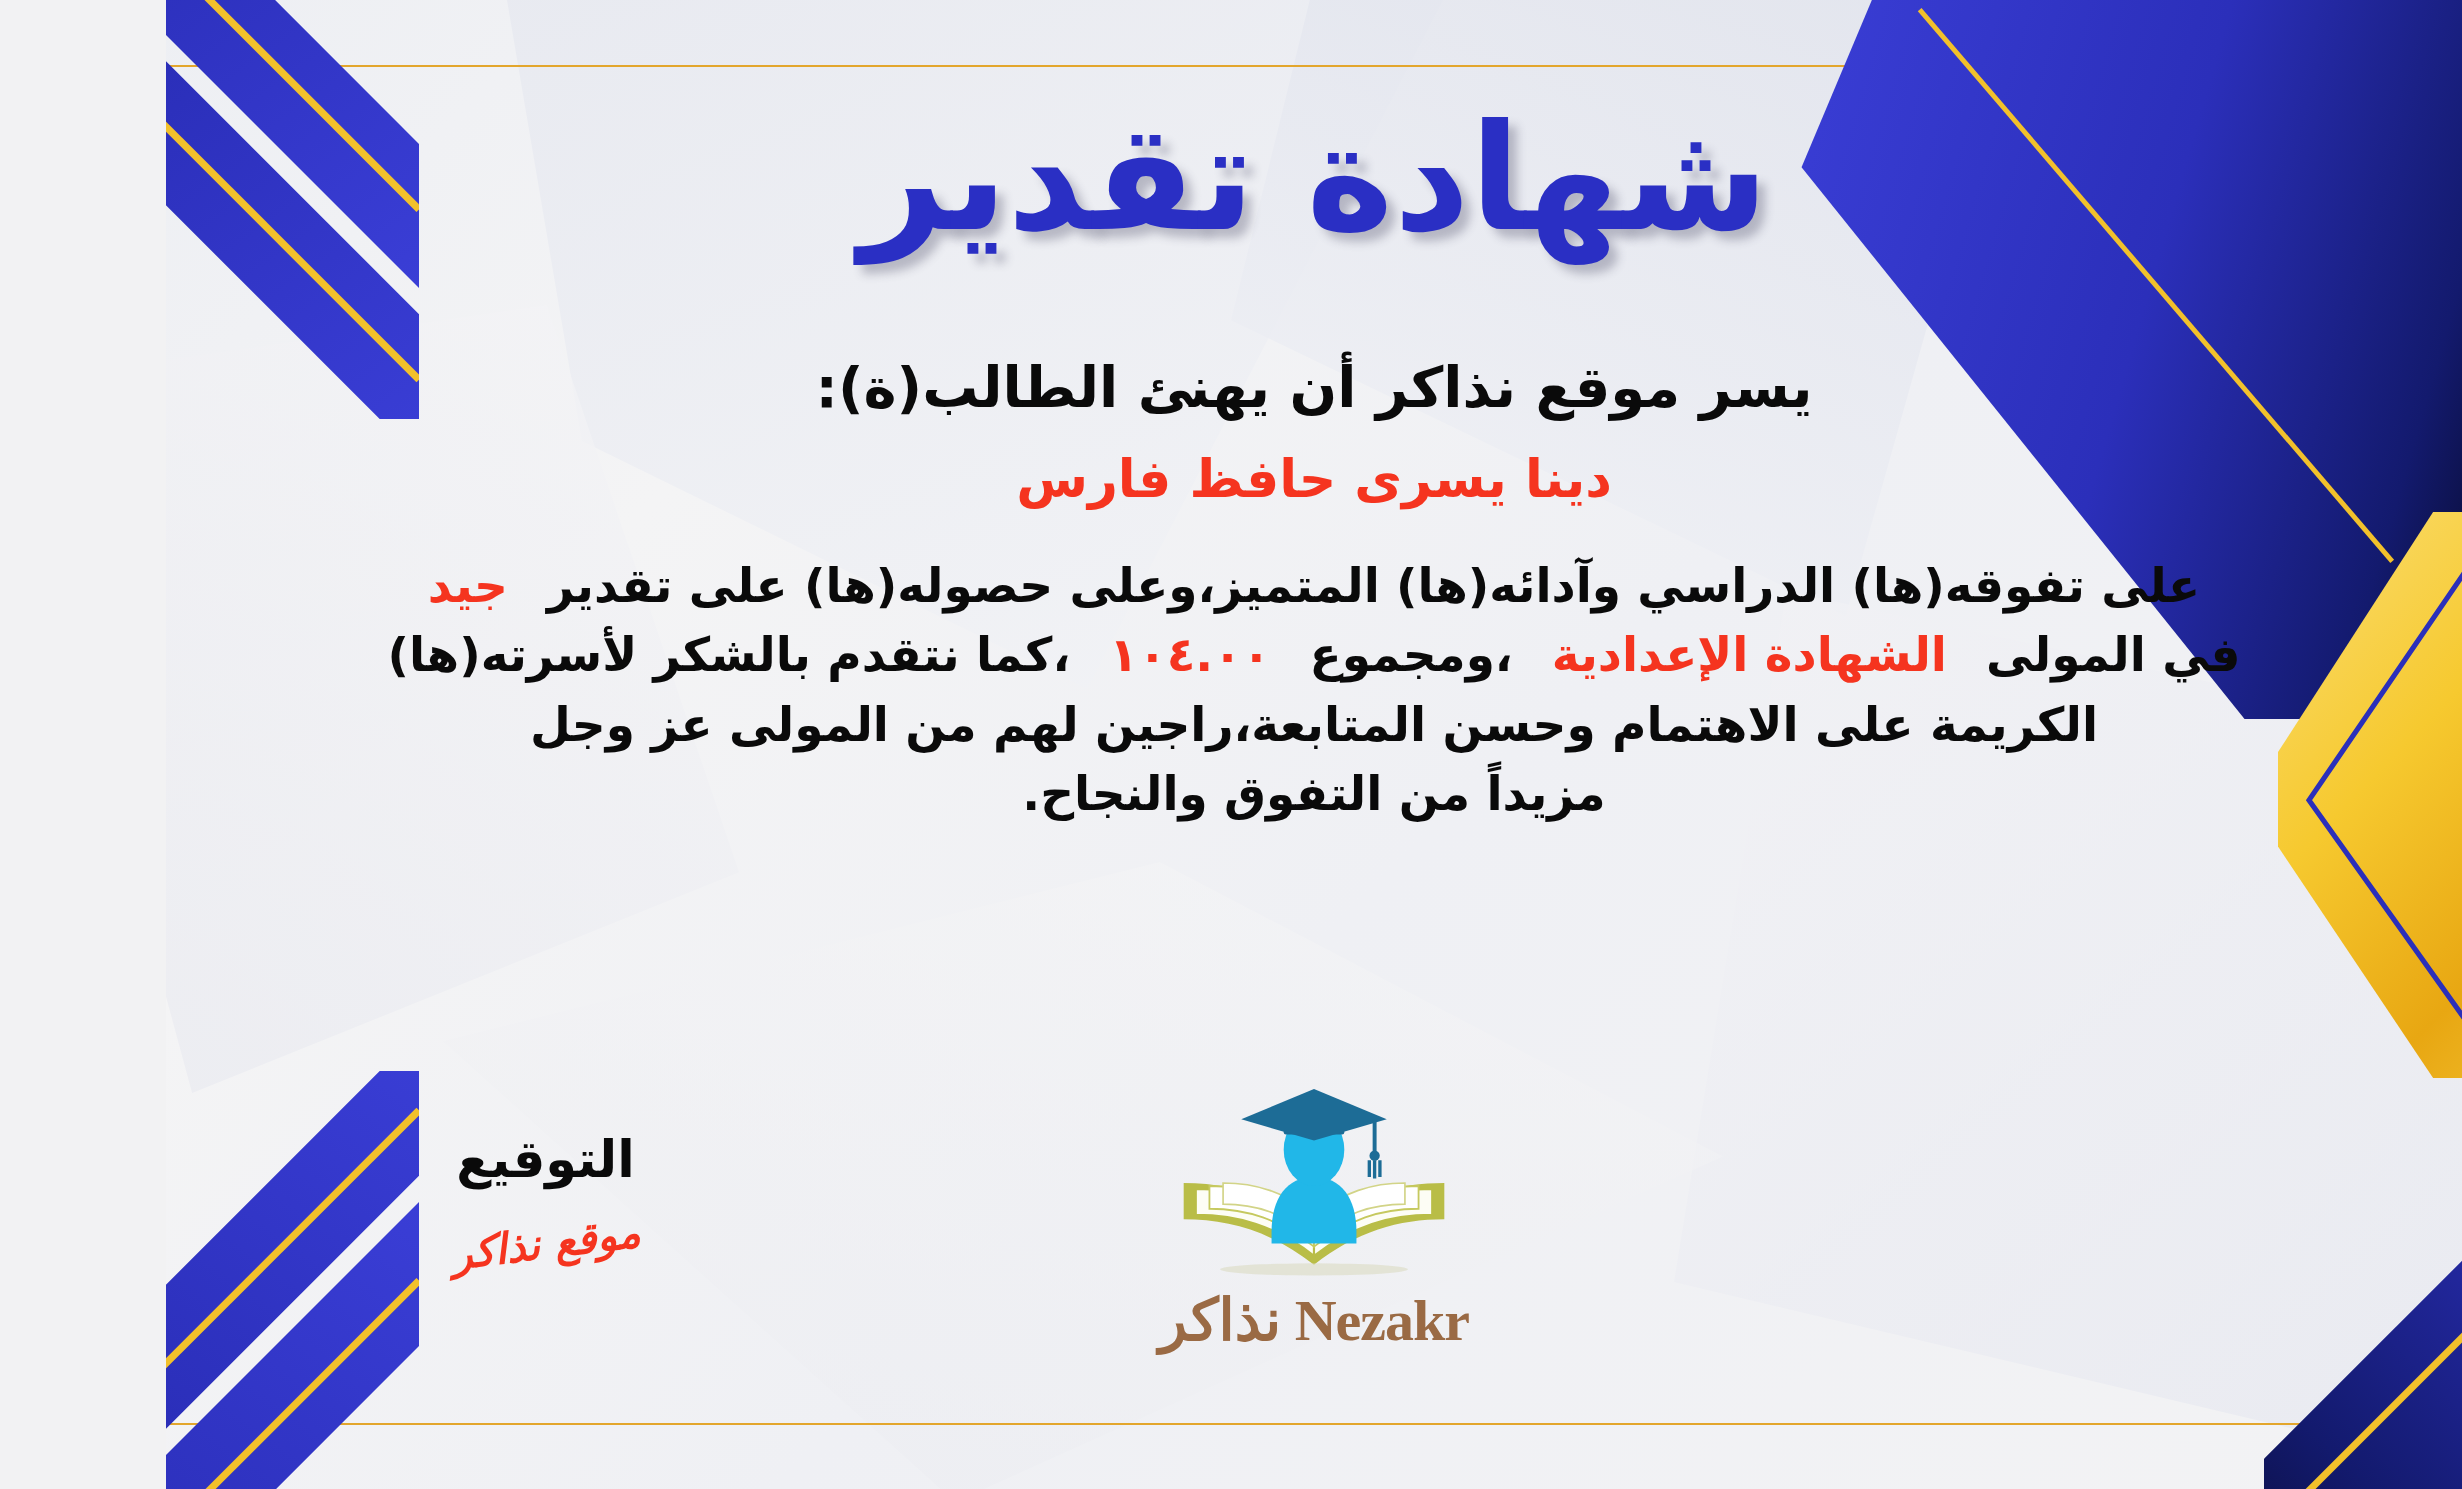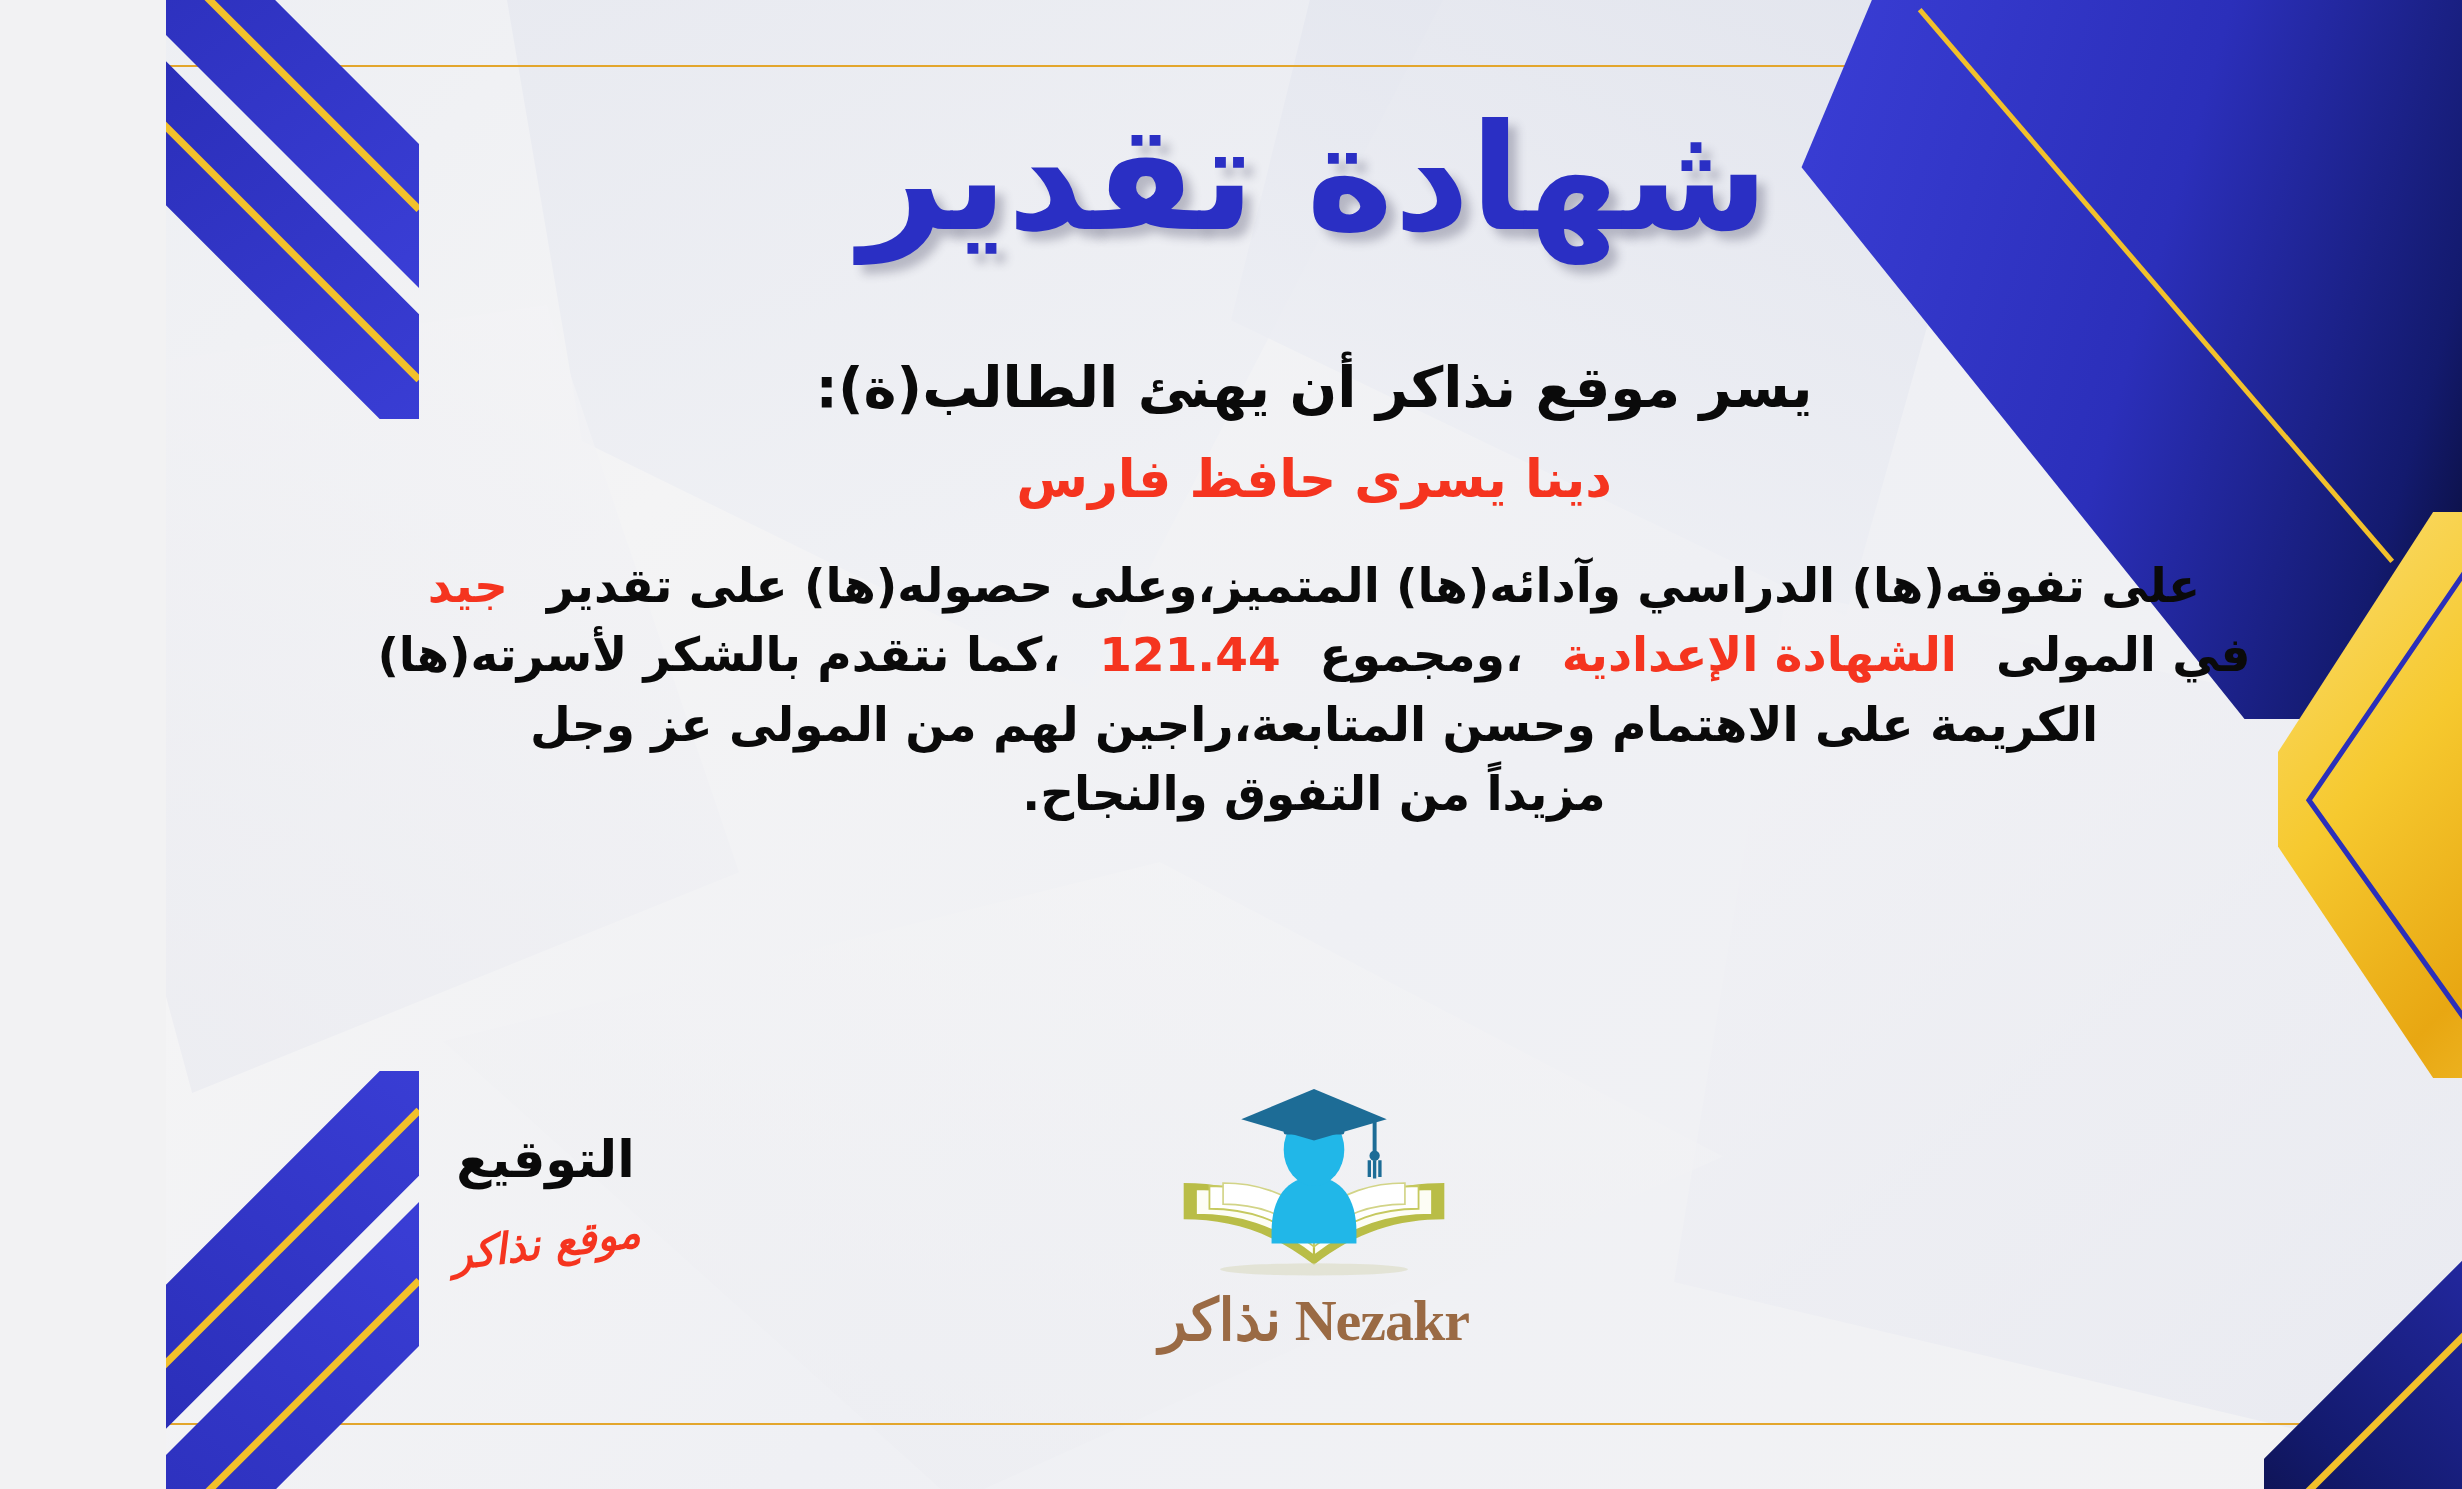--- a/index.html
+++ b/index.html
@@ -237,21 +237,21 @@
 
     <div class="student-name">دينا يسرى حافظ فارس</div>
 
     <div class="body-block">
 
       <span class="body-line">
         <span>على تفوقه(ها) الدراسي وآدائه(ها) المتميز،وعلى حصوله(ها) على تقدير</span><span class="gap"></span><span class="hl">جيد</span>
       </span>
 
       <span class="body-line">
-        <span>في المولى</span><span class="gap"></span><span class="hl">الشهادة الإعدادية</span><span class="gap"></span><span>،ومجموع</span><span class="gap"></span><span class="hl num">121.44</span><span class="gap"></span><span>،كما نتقدم بالشكر لأسرته(ها)</span>
+        <span>في المولى</span><span class="gap"></span><span class="hl">الشهادة الإعدادية</span><span class="gap"></span><span>،ومجموع</span><span class="gap"></span><span class="hl num">١٠٤.٠٠</span><span class="gap"></span><span>،كما نتقدم بالشكر لأسرته(ها)</span>
       </span>
 
       <span class="body-line">الكريمة على الاهتمام وحسن المتابعة،راجين لهم من المولى عز وجل</span>
 
       <span class="body-line">مزيداً من التفوق والنجاح.</span>
     </div>
 
     <div class="footer">
 
       <div class="sign-col">

